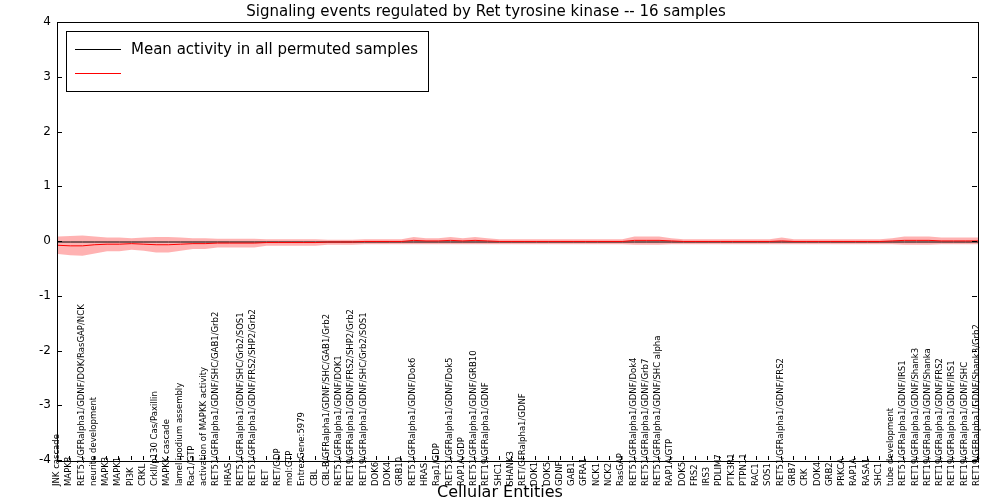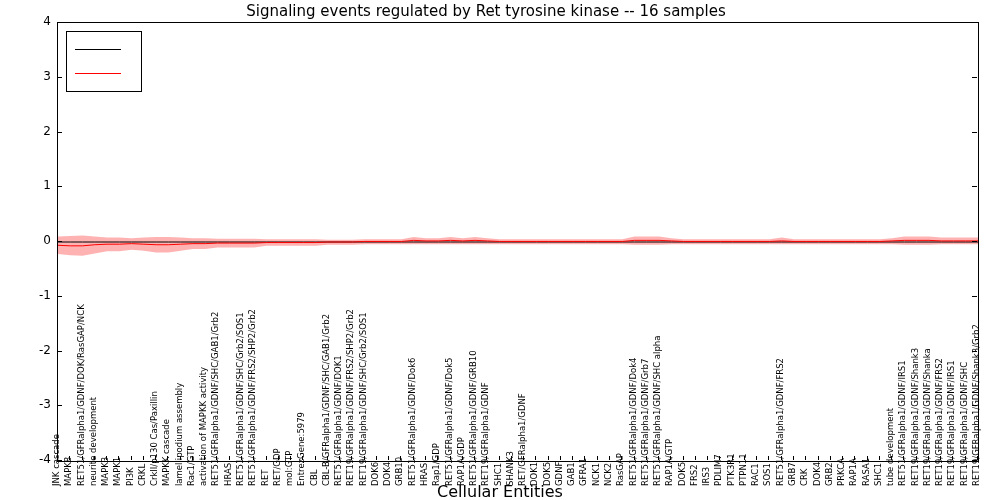--- a/index.html
+++ b/index.html
@@ -41,20 +41,21 @@
         <polyline points="0.00,219.00 12.27,219.00 24.53,219.00 36.80,219.00 49.07,219.00 61.33,219.00 73.60,219.00 85.87,219.00 98.13,219.00 110.40,219.00 122.67,219.00 134.93,219.00 147.20,219.00 159.47,219.00 171.73,219.00 184.00,219.00 196.27,219.00 208.53,219.00 220.80,219.00 233.07,219.00 245.33,219.00 257.60,219.00 269.87,219.00 282.13,219.00 294.40,219.00 306.67,219.00 318.93,219.00 331.20,219.00 343.47,219.00 355.73,219.00 368.00,219.00 380.27,219.00 392.53,219.00 404.80,219.00 417.07,219.00 429.33,219.00 441.60,219.00 453.87,219.00 466.13,219.00 478.40,219.00 490.67,219.00 502.93,219.00 515.20,219.00 527.47,219.00 539.73,219.00 552.00,219.00 564.27,219.00 576.53,219.00 588.80,219.00 601.07,219.00 613.33,219.00 625.60,219.00 637.87,219.00 650.13,219.00 662.40,219.00 674.67,219.00 686.93,219.00 699.20,219.00 711.47,219.00 723.73,219.00 736.00,219.00 748.27,219.00 760.53,219.00 772.80,219.00 785.07,219.00 797.33,219.00 809.60,219.00 821.87,219.00 834.13,219.00 846.40,219.00 858.67,219.00 870.93,219.00 883.20,219.00 895.47,219.00 907.73,219.00 920.00,219.00" fill="none" stroke="#000000" stroke-width="1"></polyline>
         <polyline points="0.00,222.28 12.27,222.83 24.53,222.83 36.80,221.74 49.07,221.19 61.33,221.19 73.60,220.64 85.87,221.19 98.13,221.74 110.40,221.74 122.67,221.19 134.93,220.64 147.20,220.64 159.47,220.09 171.73,220.09 184.00,220.09 196.27,220.09 208.53,219.55 220.80,219.55 233.07,219.55 245.33,219.55 257.60,219.55 269.87,219.00 282.13,219.00 294.40,219.00 306.67,218.45 318.93,218.45 331.20,218.45 343.47,218.45 355.73,217.36 368.00,217.91 380.27,217.91 392.53,217.36 404.80,217.91 417.07,217.36 429.33,217.91 441.60,218.45 453.87,218.45 466.13,218.45 478.40,218.45 490.67,218.45 502.93,218.45 515.20,218.45 527.47,218.45 539.73,218.45 552.00,218.45 564.27,218.45 576.53,217.36 588.80,217.36 601.07,217.36 613.33,217.91 625.60,218.45 637.87,218.45 650.13,218.45 662.40,218.45 674.67,218.45 686.93,218.45 699.20,218.45 711.47,218.45 723.73,217.91 736.00,218.45 748.27,218.45 760.53,218.45 772.80,218.45 785.07,218.45 797.33,218.45 809.60,218.45 821.87,218.45 834.13,217.91 846.40,217.36 858.67,217.36 870.93,217.36 883.20,217.91 895.47,217.91 907.73,217.91 920.00,217.91" fill="none" stroke="#ff0000" stroke-width="1"></polyline>
       </svg>
     <div id="bandlayer"></div>
     <div id="blacklayer"></div>
     <div id="redlayer"></div>
 
     <div class="legend">
       <div class="legrow">
         <span class="legline"></span>
+        <span class="legtext">Mean activity in all permuted samples</span>
       </div>
       <div class="legrow">
         <span class="legline red"></span>
       </div>
     </div>
   </div>
 
   <div id="yticks">
       <div class="ytick" style="right: 949px; top: 460px;">-4</div>
       <div class="ytickmark" style="position: absolute; left: 57px; top: 460px;"></div>

